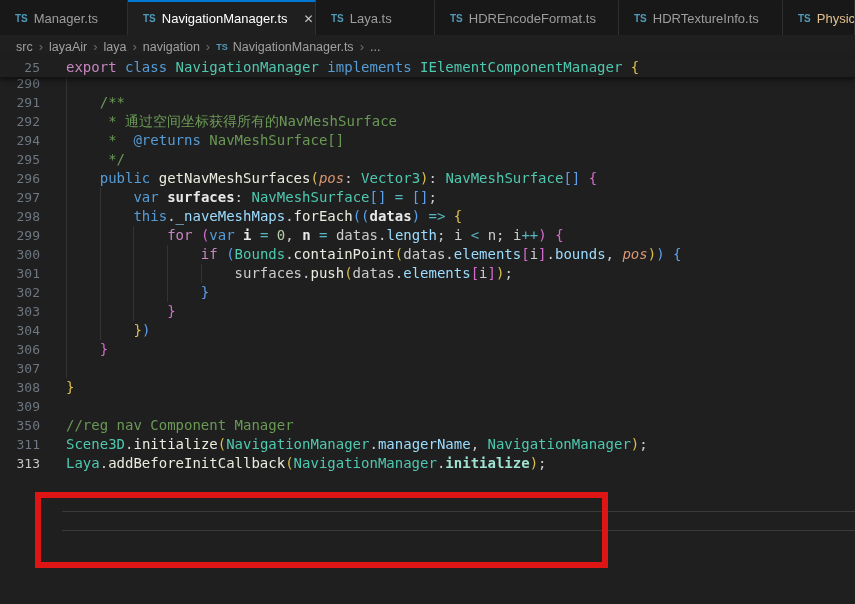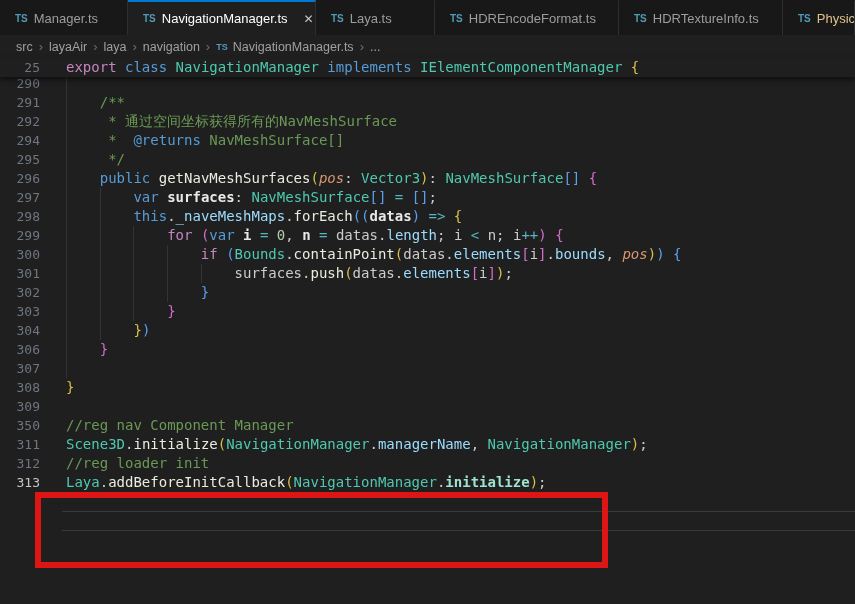--- a/index.html
+++ b/index.html
@@ -195,24 +195,20 @@
         </div>
         <div class="row">
           <div class="ln">350</div>
           <div class="cl"><span class="cmt">//reg nav Component Manager</span></div>
         </div>
         <div class="row">
           <div class="ln">311</div>
           <div class="cl"><span class="typ">Scene3D</span><span class="pun">.</span><span class="fn">initialize</span><span class="b1">(</span><span class="typ">NavigationManager</span><span class="pun">.</span><span class="prop">managerName</span><span class="pun">,</span><span> </span><span class="typ">NavigationManager</span><span class="b1">)</span><span class="pun">;</span></div>
         </div>
         <div class="row">
-          <div class="ln">312</div>
-          <div class="cl"><span class="cmt">//reg loader init</span></div>
-        </div>
-        <div class="row">
           <div class="ln cur">313</div>
           <div class="cl"><span class="typ">Laya</span><span class="pun">.</span><span class="fn">addBeforeInitCallback</span><span class="b1">(</span><span class="typ">NavigationManager</span><span class="pun">.</span><span class="propb">initialize</span><span class="b1">)</span><span class="pun">;</span></div>
         </div>
       </div>
     <div class="sticky">
         <div class="row">
           <div class="ln">25</div>
           <div class="cl"><span class="kwc">export</span><span> </span><span class="kw">class</span><span> </span><span class="typ">NavigationManager</span><span> </span><span class="kw">implements</span><span> </span><span class="typ">IElementComponentManager</span><span> </span><span class="b1">{</span></div>
         </div>
       </div>

